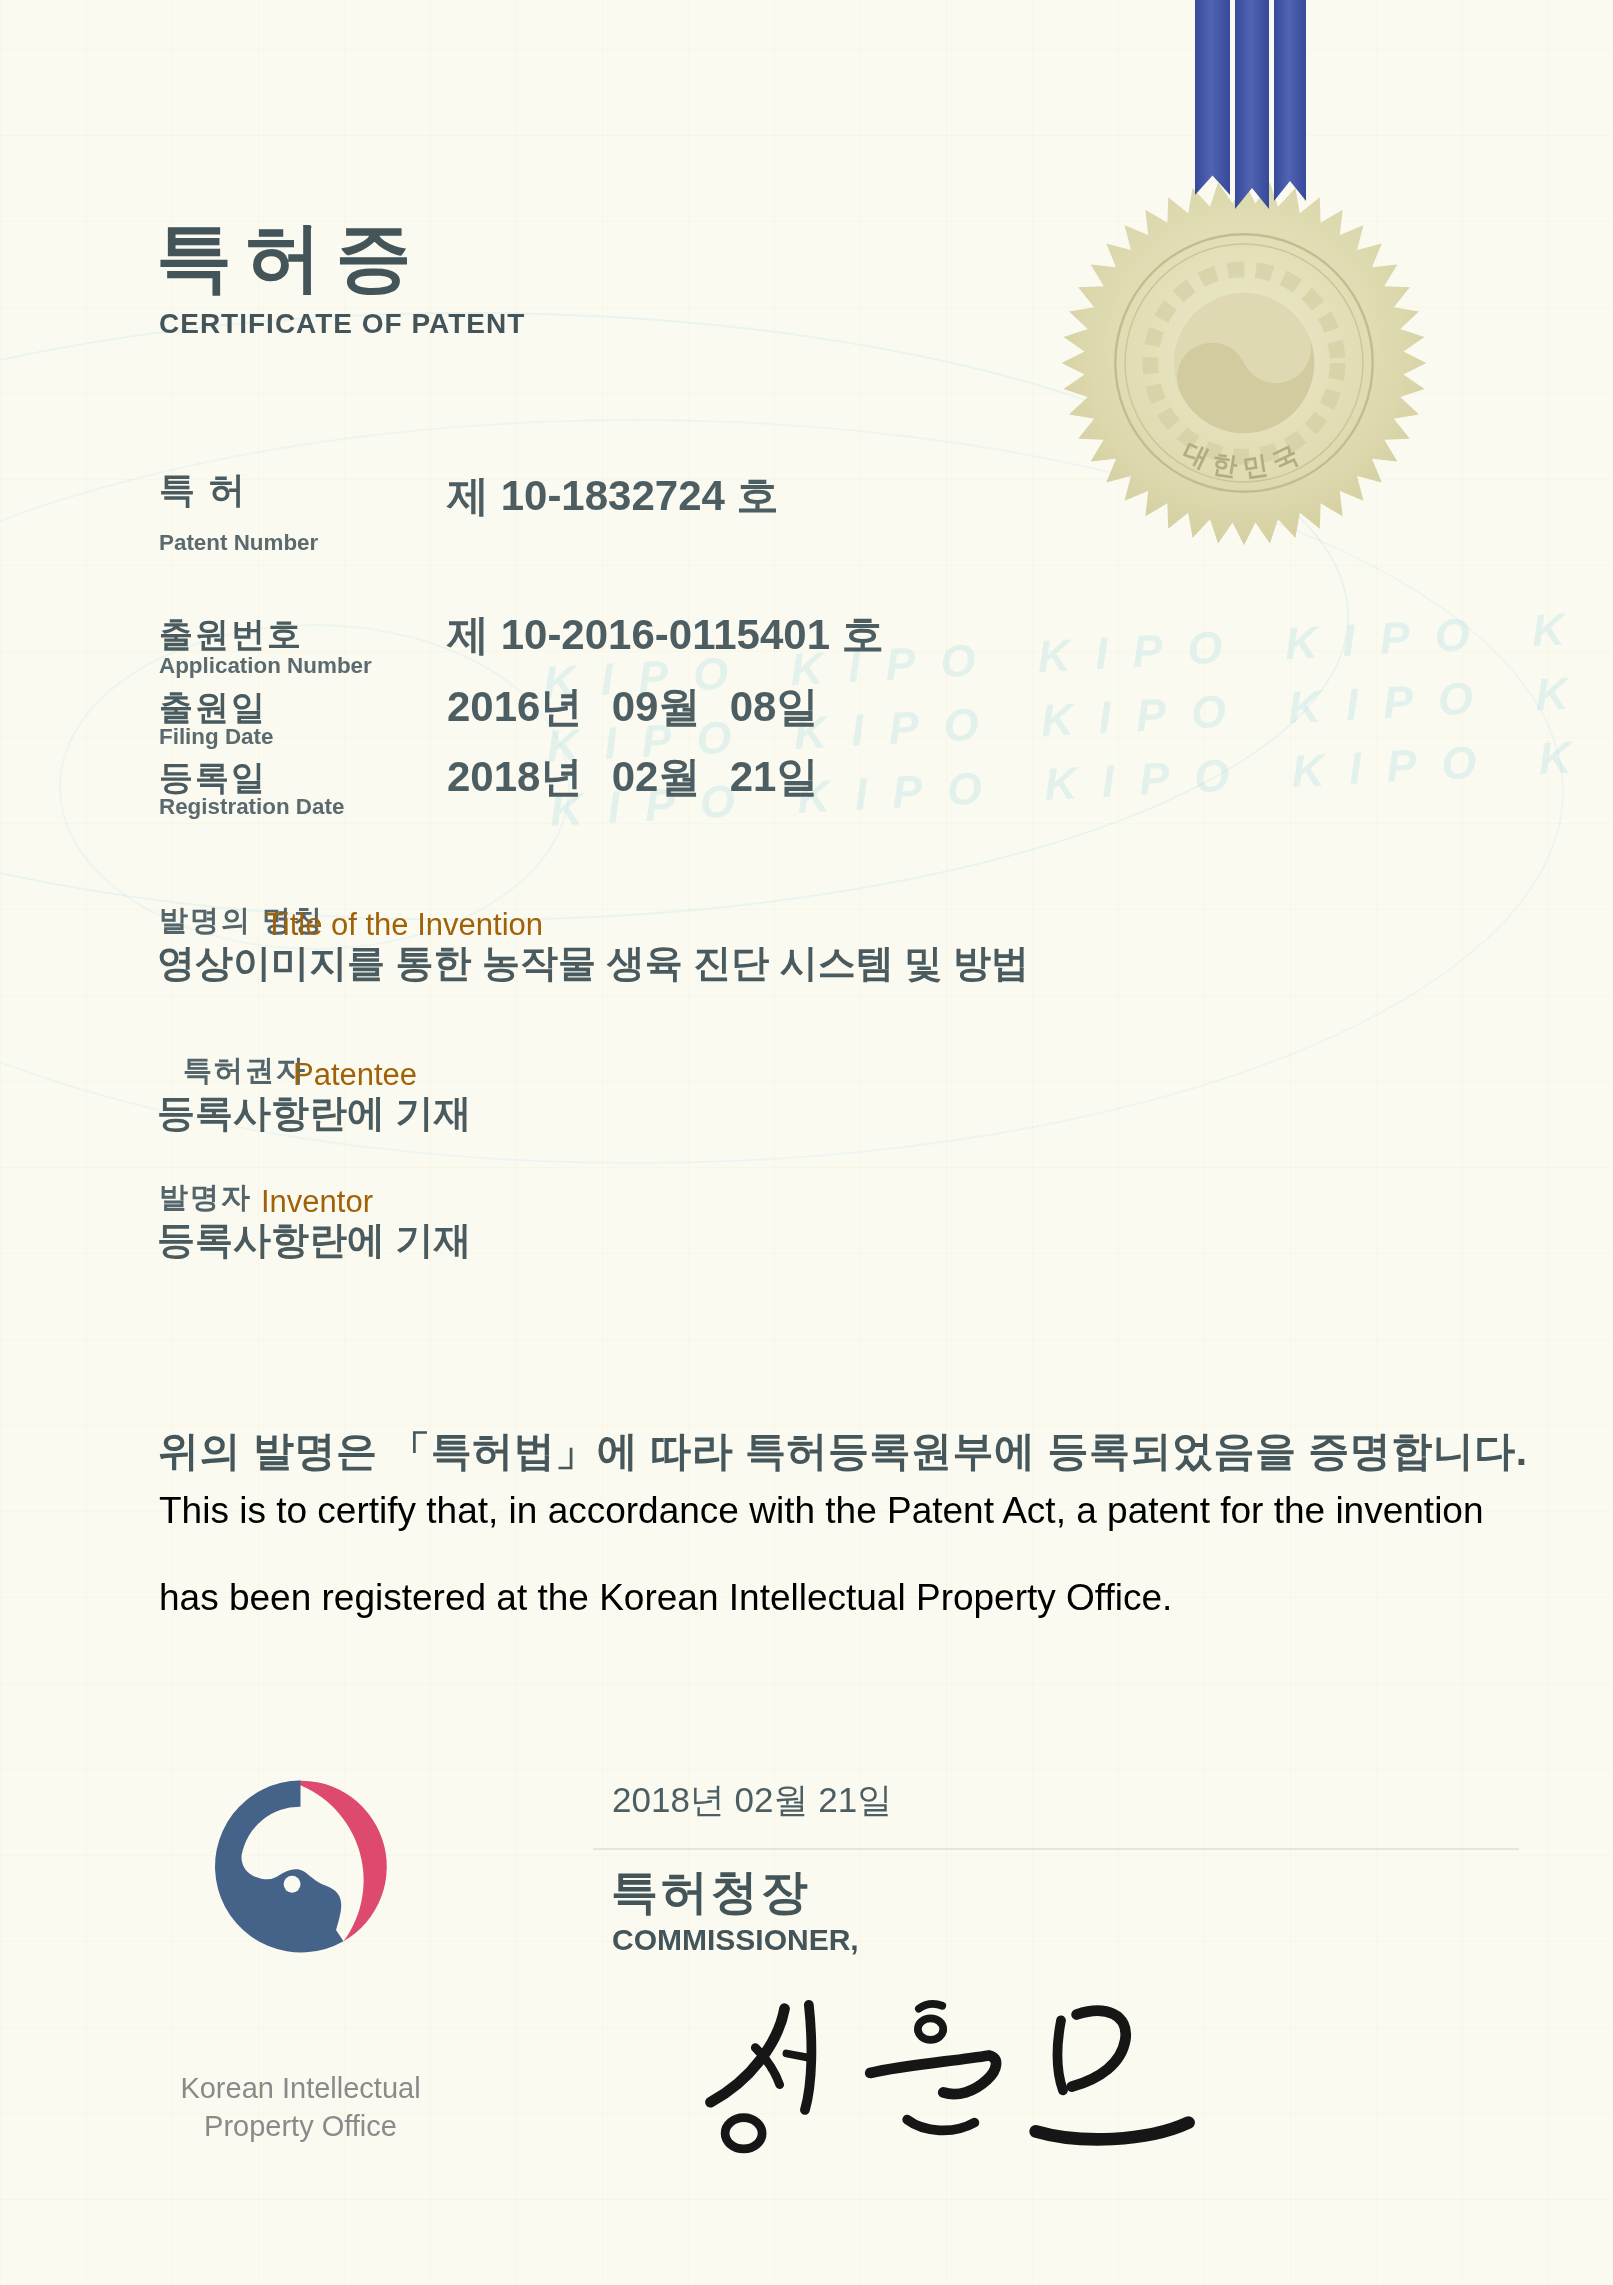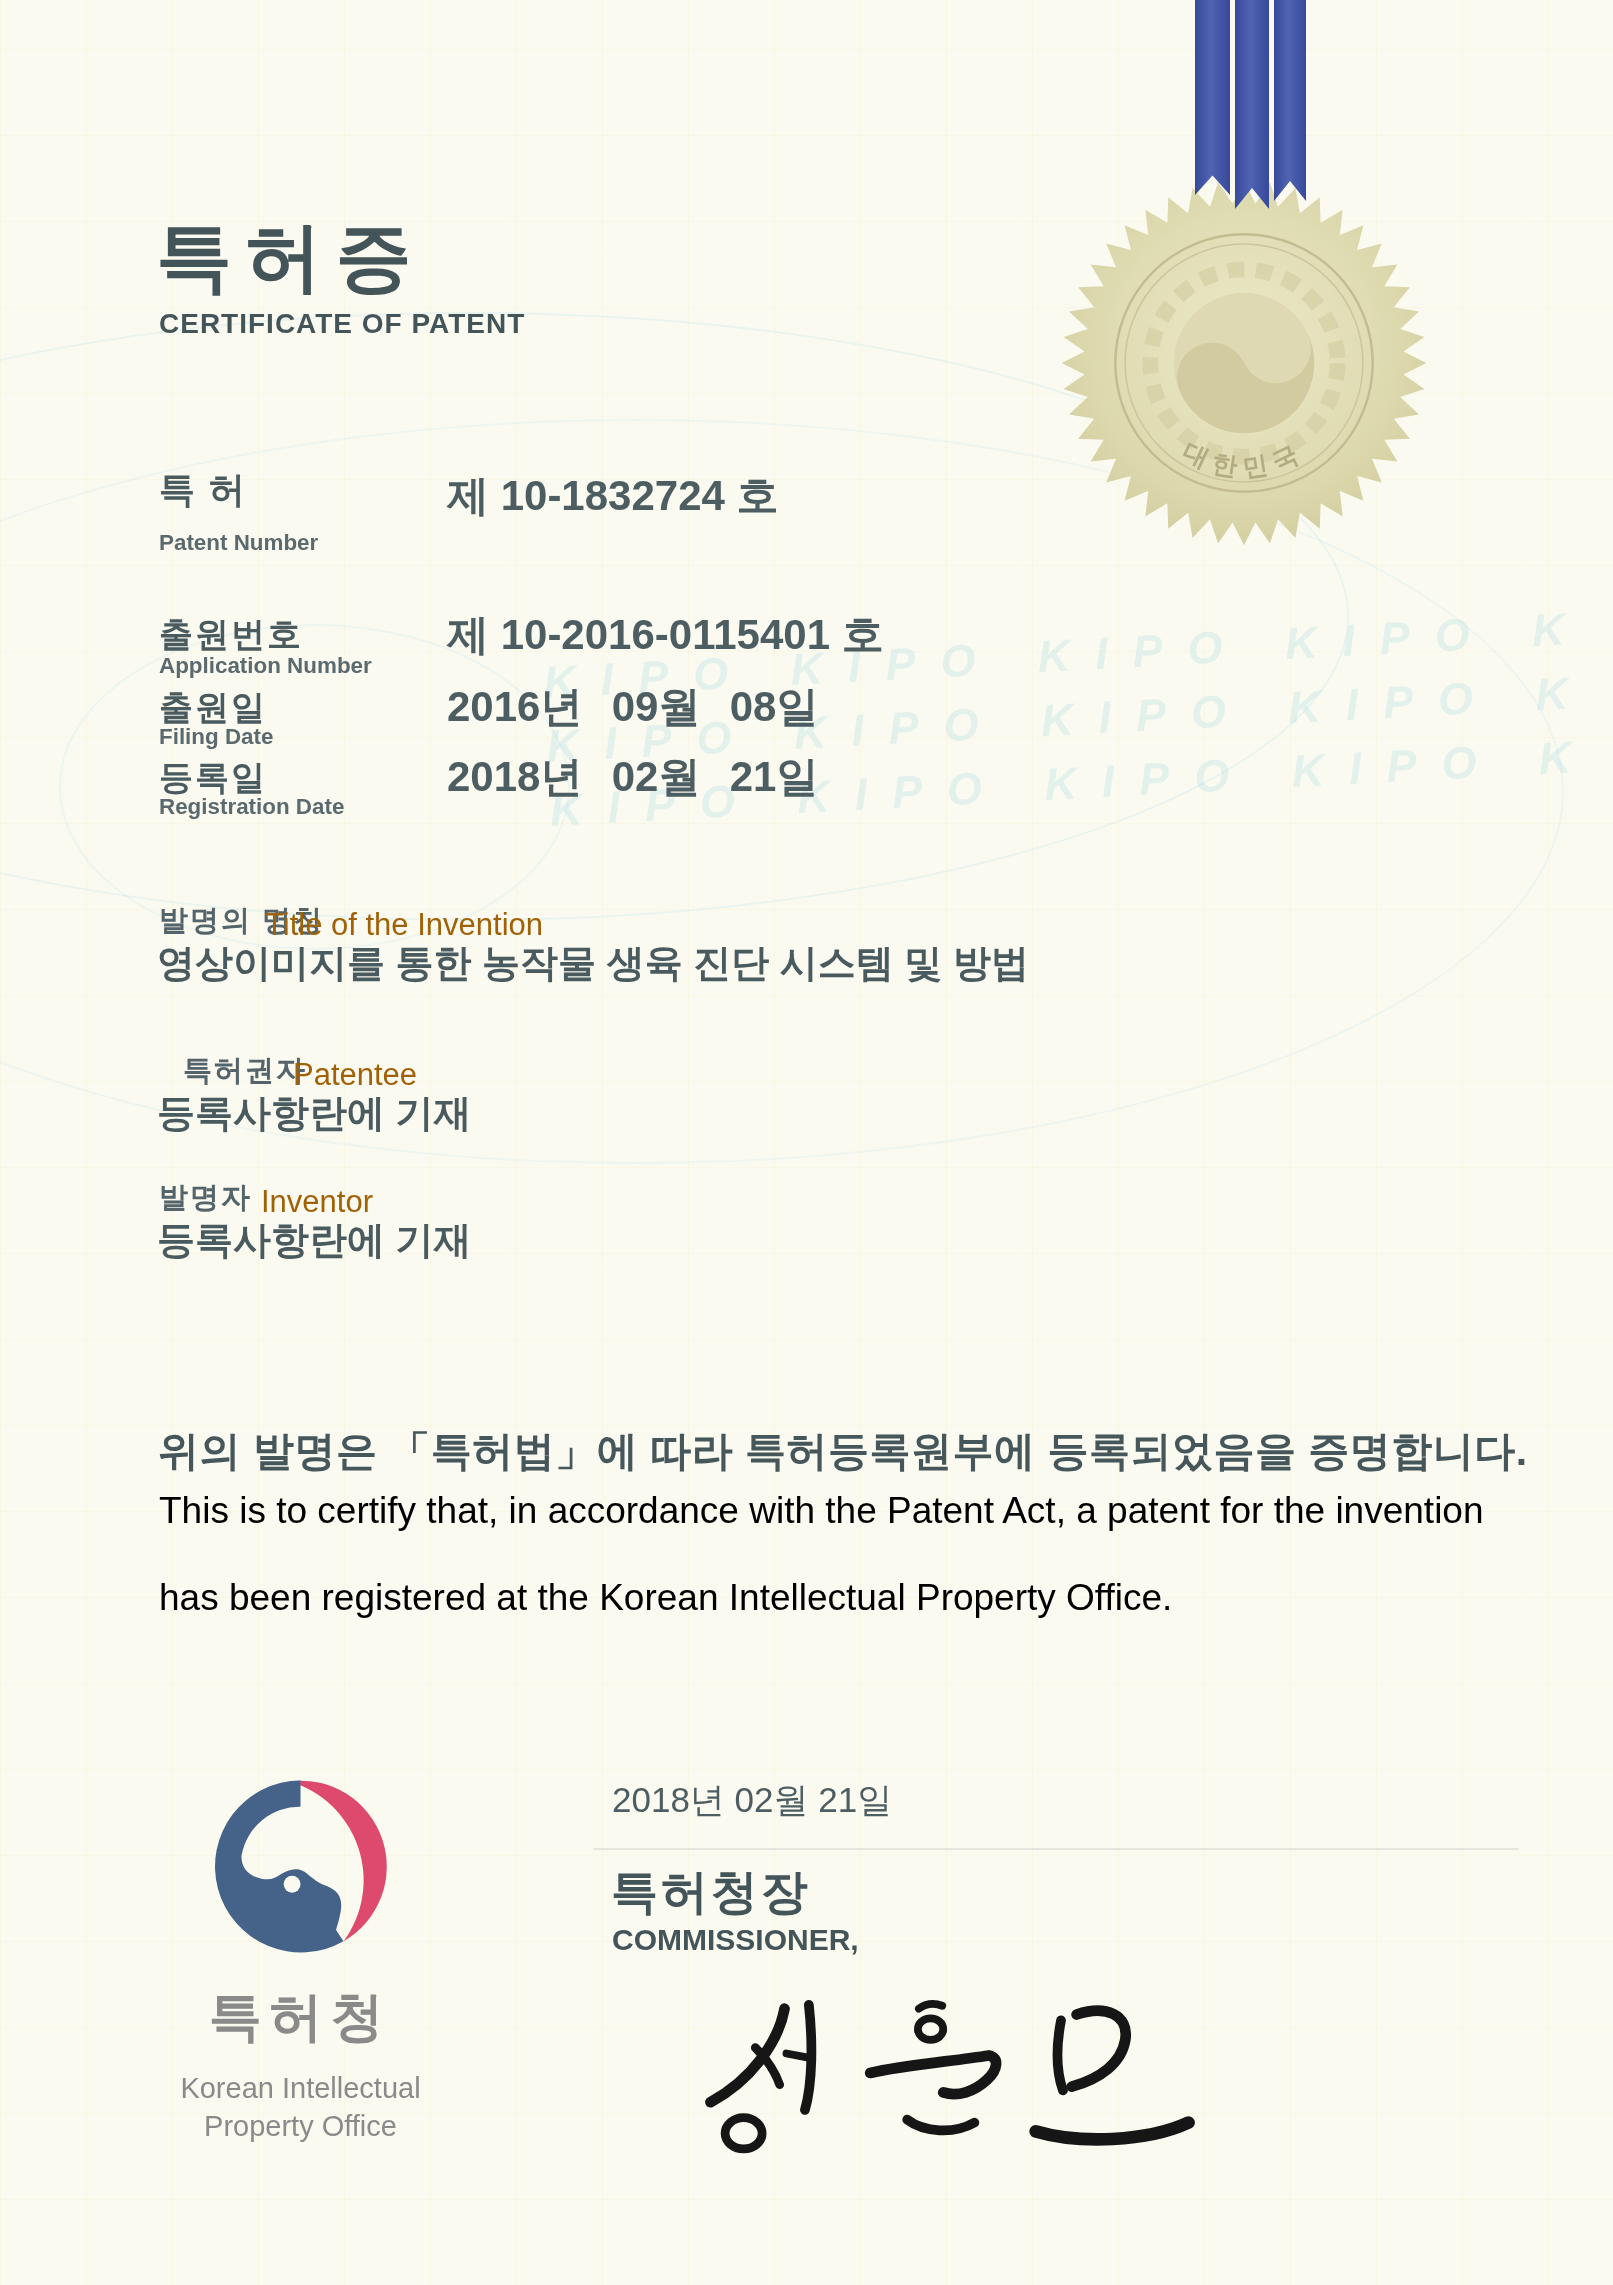--- a/index.html
+++ b/index.html
@@ -138,21 +138,20 @@
 
   <div class="stmt-ko">위의 발명은 「특허법」에 따라 특허등록원부에 등록되었음을 증명합니다.</div>
   <div class="stmt-en" style="top:1490px;">This is to certify that, in accordance with the Patent Act, a patent for the invention</div>
   <div class="stmt-en" style="top:1577px;">has been registered at the Korean Intellectual Property Office.</div>
 
   <svg class="logo" viewBox="0 0 200 200">
     <path d="M 88 9 A 92 92 0 0 1 146 180 A 110 110 0 0 0 88 9 Z" fill="#dd4a6e"></path>
     <path d="M 100 8 A 92 92 0 1 0 146 180 L 138 168 C 146 142 148 128 126 120 C 110 114 106 102 94 103 C 78 104 76 117 58 113 C 42 110 36 98 37 88 A 63 63 0 0 1 100 36 Z" fill="#456288"></path>
     <circle cx="91" cy="119" r="9" fill="#fbfaf1"></circle>
   </svg>
-  <div class="issuer-ko">특허청</div>
   <div class="issuer-en">
     <div>Korean Intellectual</div>
     <div>Property Office</div>
   </div>
 
   <div class="issue-date">2018년 02월 21일</div>
   <div class="sep-line"></div>
   <div class="comm-ko">특허청장</div>
   <div class="comm-en1">COMMISSIONER,</div>
 

